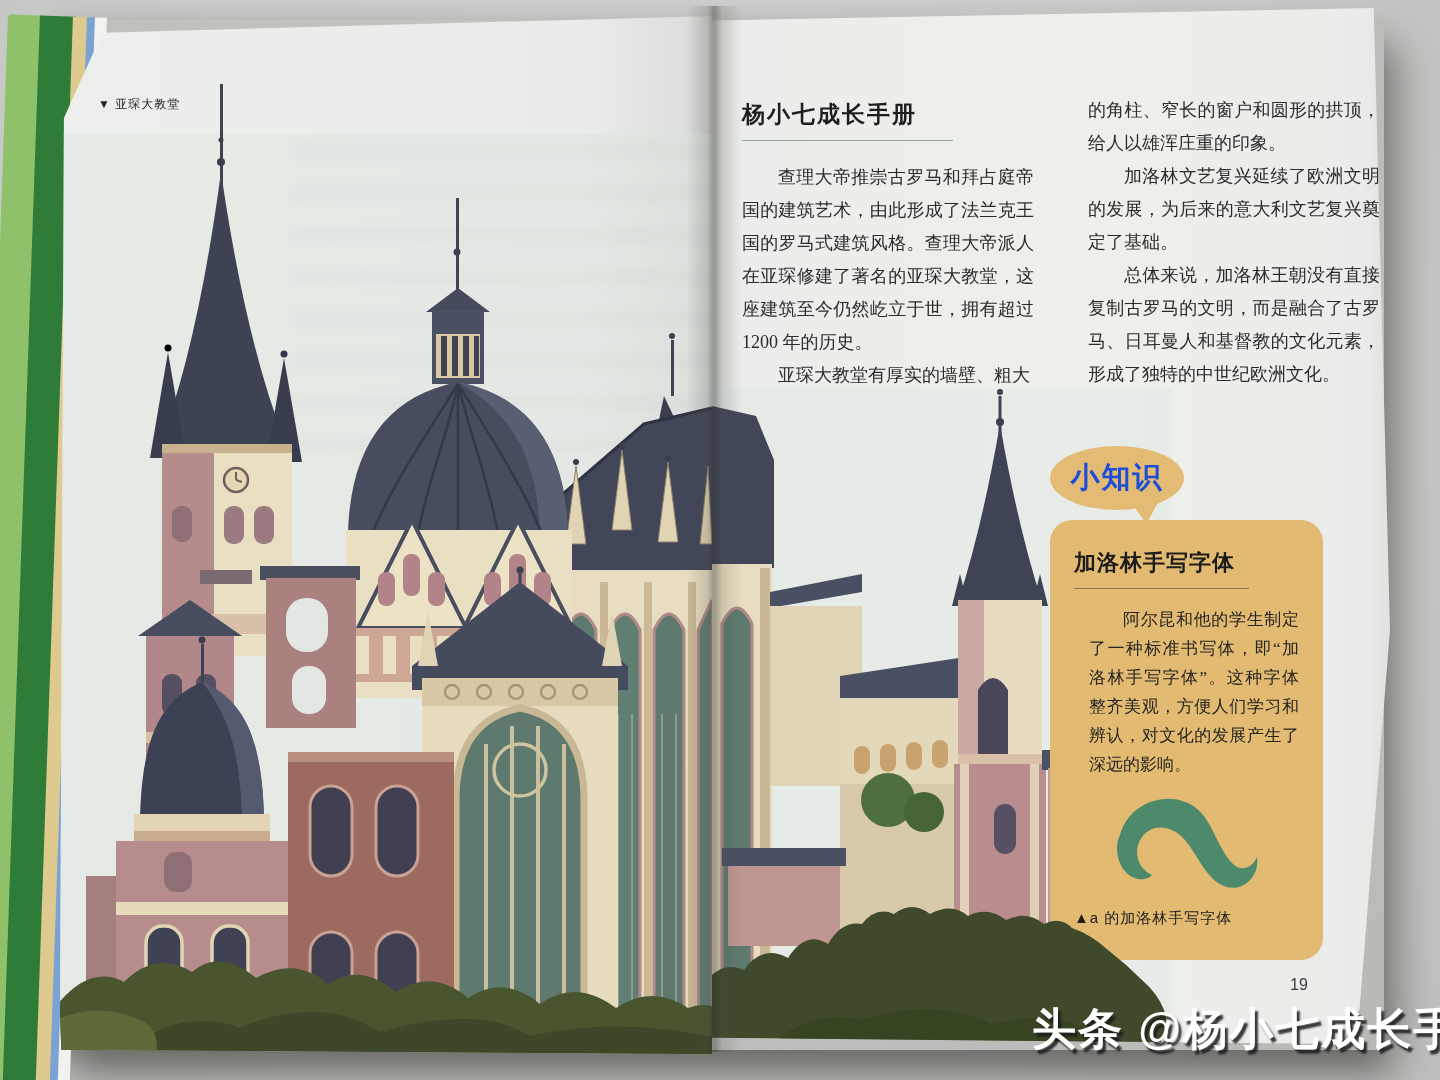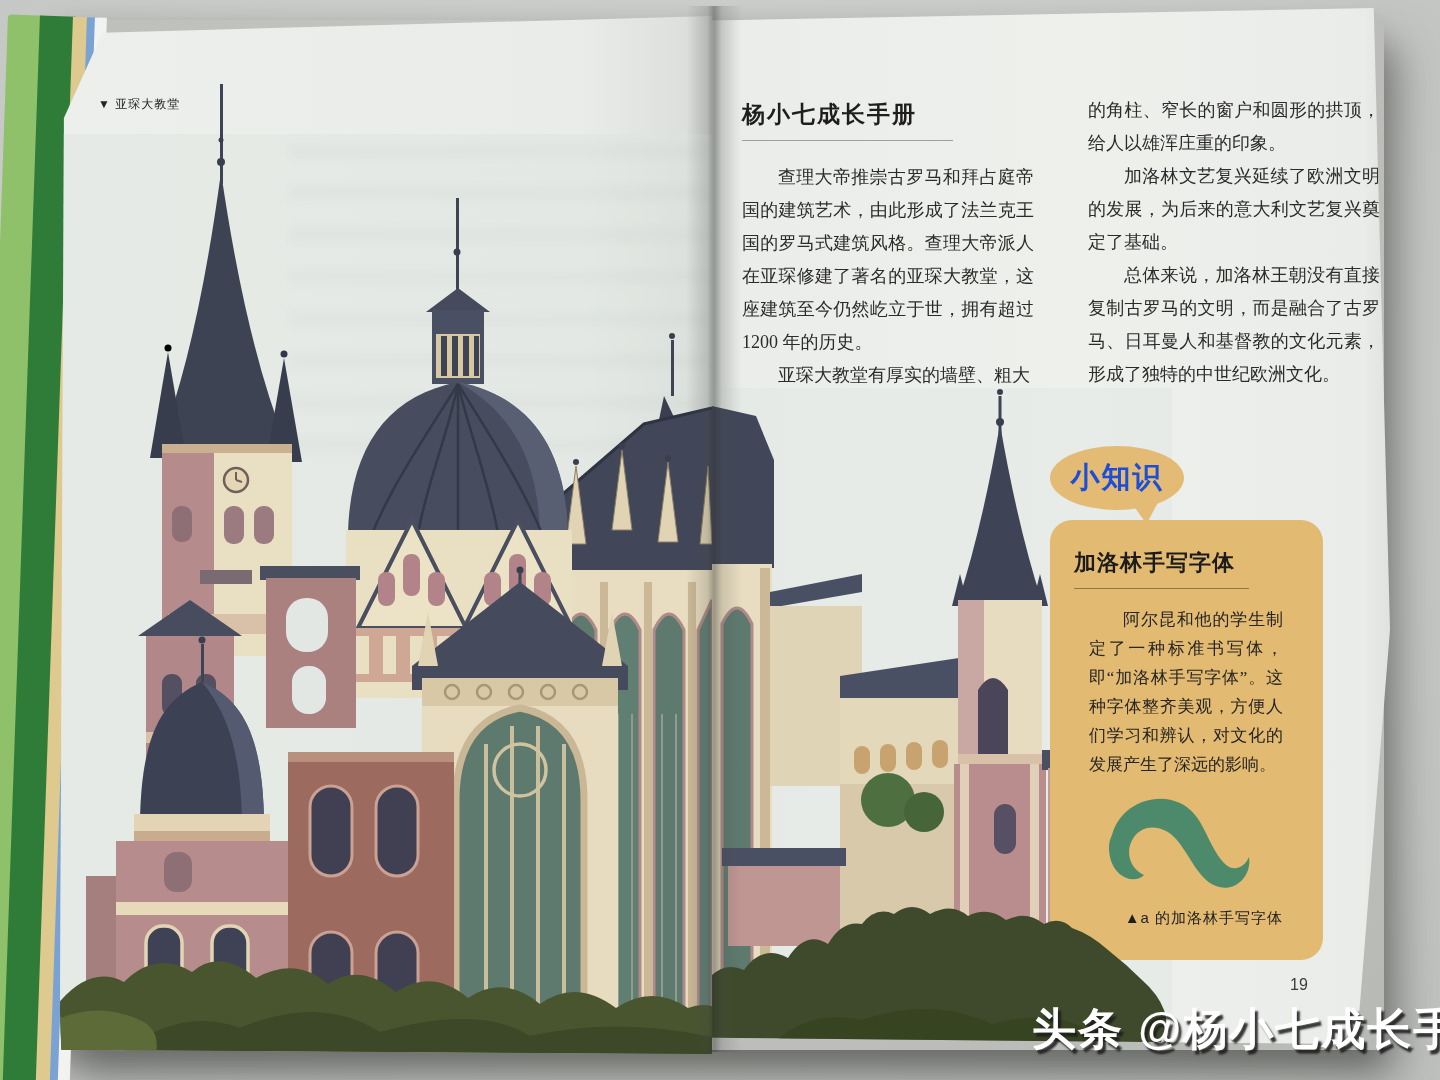--- a/index.html
+++ b/index.html
@@ -72,33 +72,33 @@
   .tip-bubble .tail{
     position:absolute;right:22px;bottom:-13px;width:0;height:0;
     border-left:8px solid transparent;border-right:18px solid transparent;
     border-top:20px solid #e3bb74;transform:rotate(-14deg);
   }
   .tip-bubble span{
     font-family:"Liberation Sans",sans-serif;font-weight:800;font-size:29px;color:#1d4ed8;letter-spacing:2px;
   }
   .tip-box{
     left:338px;top:512px;width:273px;height:440px;background:#e2ba72;border-radius:22px;
-    z-index:3;box-sizing:border-box;padding:28px 40px 0 24px;
+    z-index:3;box-sizing:border-box;padding:28px 24px 0 24px;
   }
   .tip-box h3{
     margin:0;font-family:"Liberation Sans",sans-serif;font-size:22px;font-weight:700;color:#1c1c1c;
     letter-spacing:1px;display:inline-block;padding:0 14px 10px 0;border-bottom:1.2px solid #8d7947;
   }
   .tip-box .tip-body{
     margin:16px 0 0 15px;font-family:"Liberation Serif",serif;font-size:17px;line-height:29px;
     color:#262522;text-align:justify;text-indent:2em;
   }
   .glyph-wrap{margin-top:14px;text-align:center;}
   .glyph-caption{
-    margin-top:8px;text-align:right;font-family:"Liberation Sans",sans-serif;
+    margin-top:8px;text-align:left;font-family:"Liberation Sans",sans-serif;
     font-size:15px;color:#1e1e1e;letter-spacing:1px;
   }
   
   .art{left:0;top:0;width:100%;height:100%;z-index:1;pointer-events:none;}
   .tree-layer{z-index:5;}
   
   .watermark{
     left:1032px;top:1000px;z-index:20;font-family:"Liberation Sans",sans-serif;
     font-size:44px;font-weight:800;color:#ffffff;letter-spacing:2px;white-space:nowrap;
     text-shadow:3px 4px 2px rgba(28,28,28,.88);

